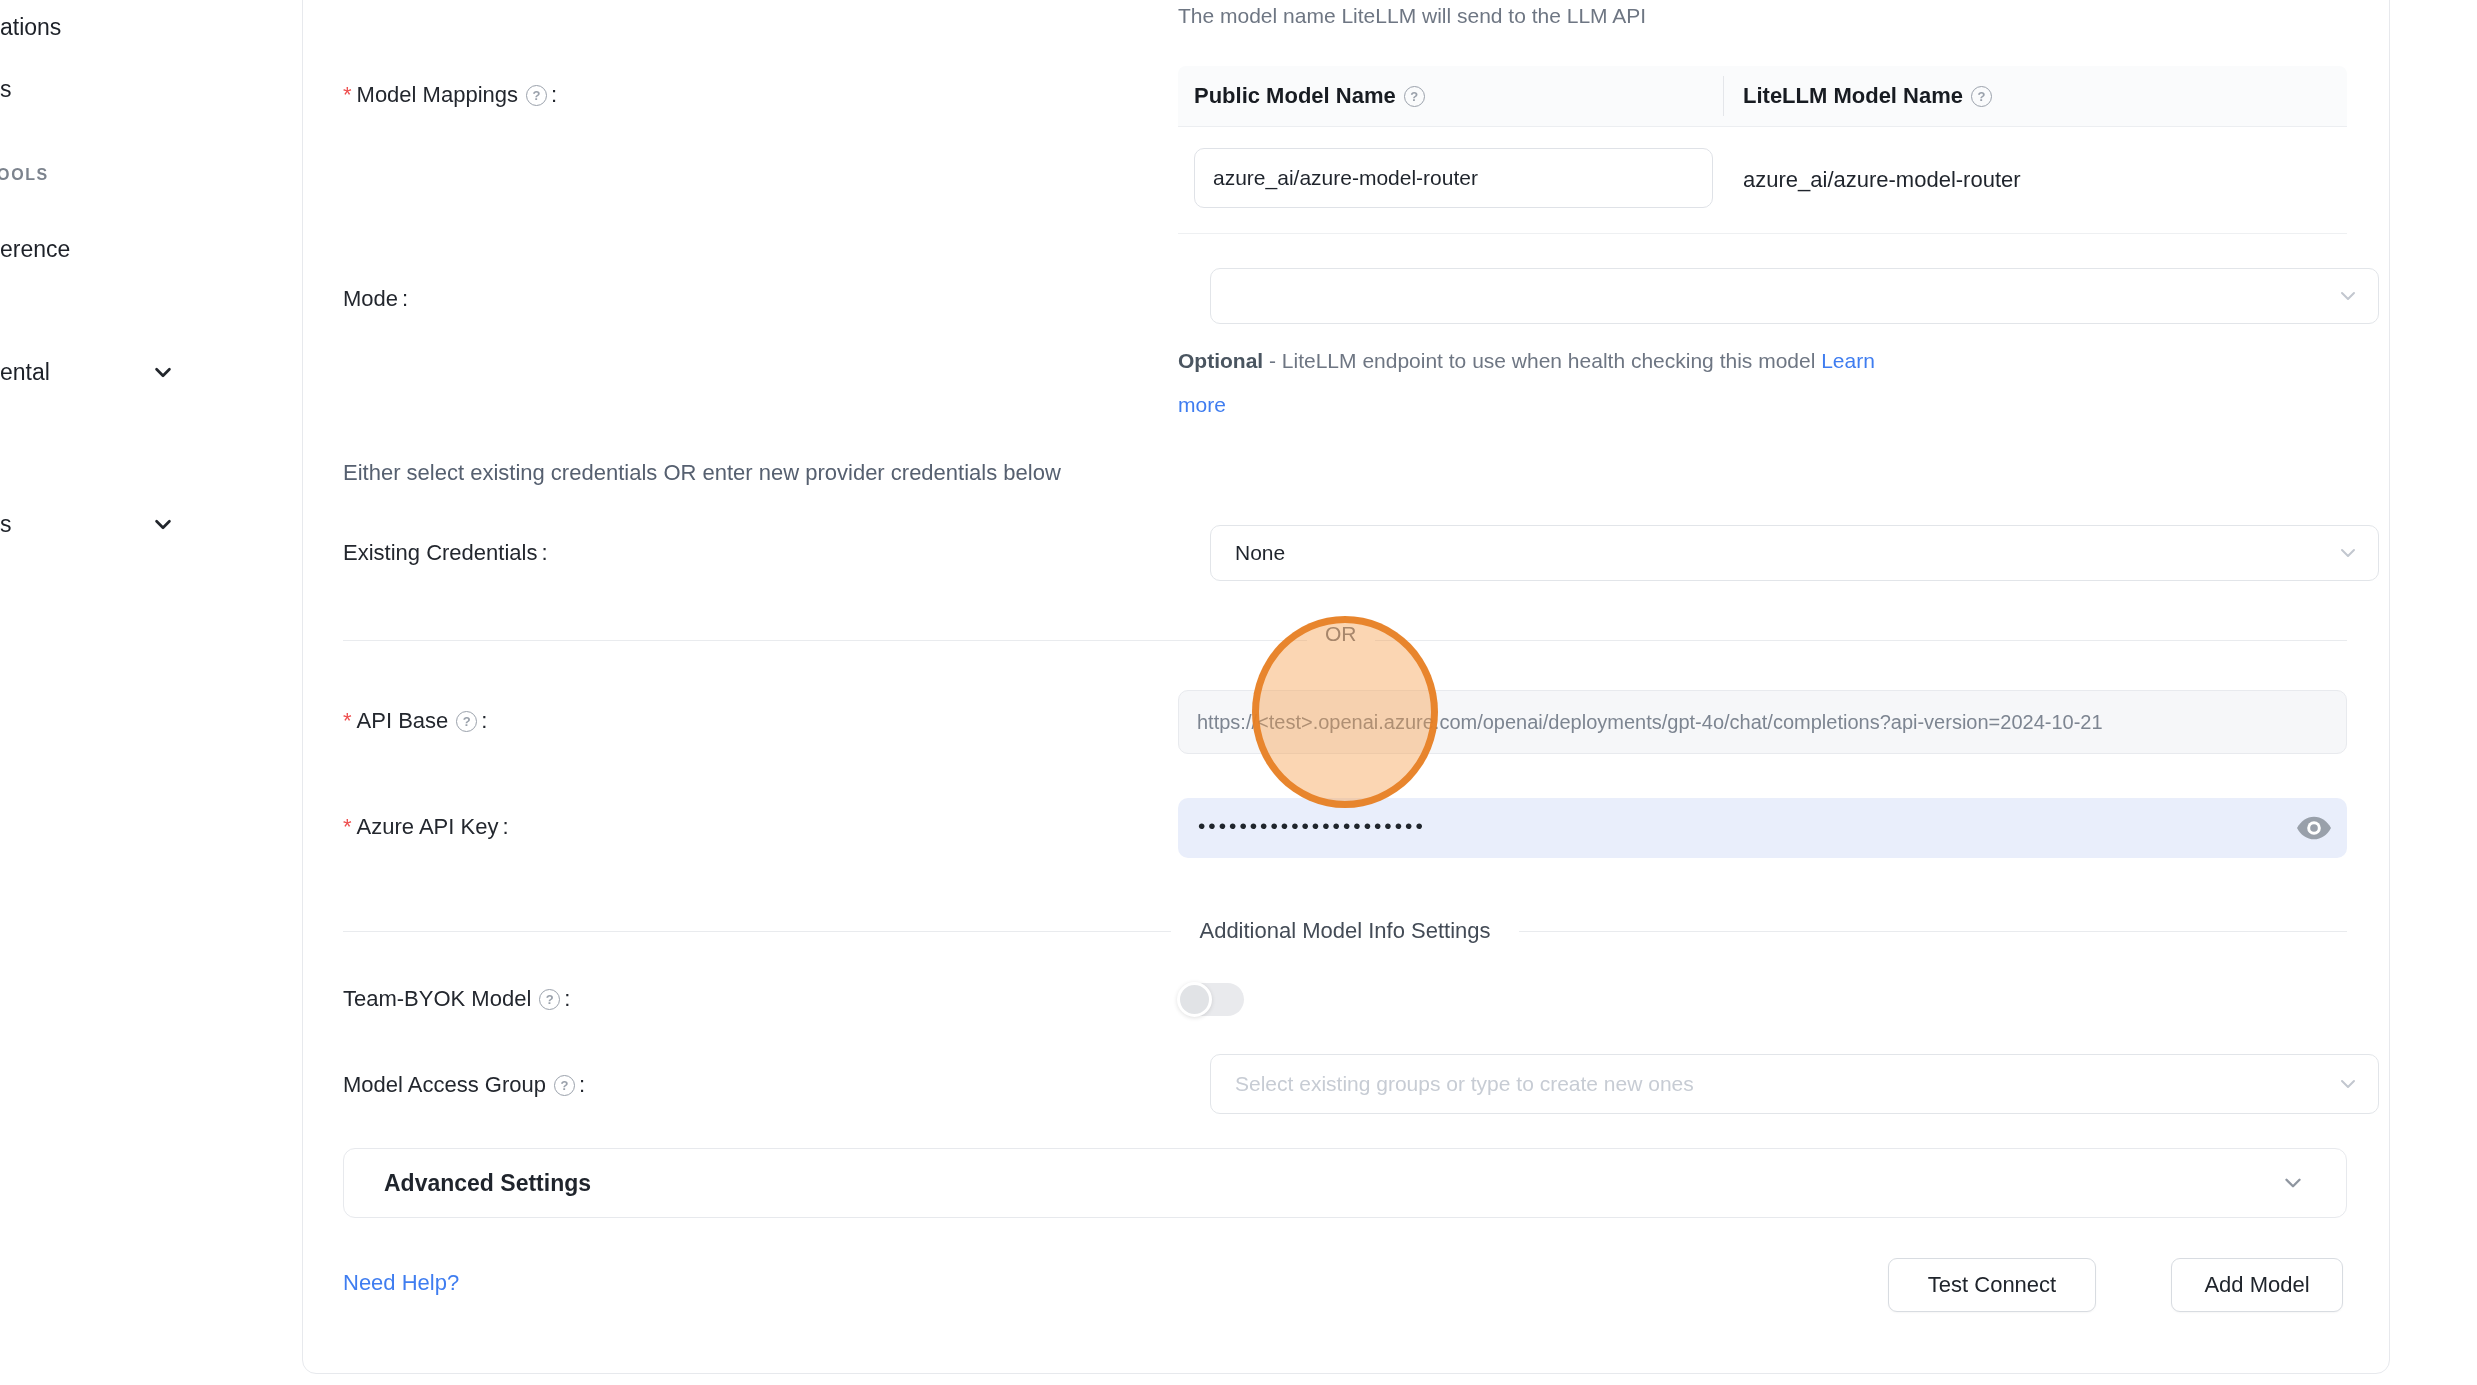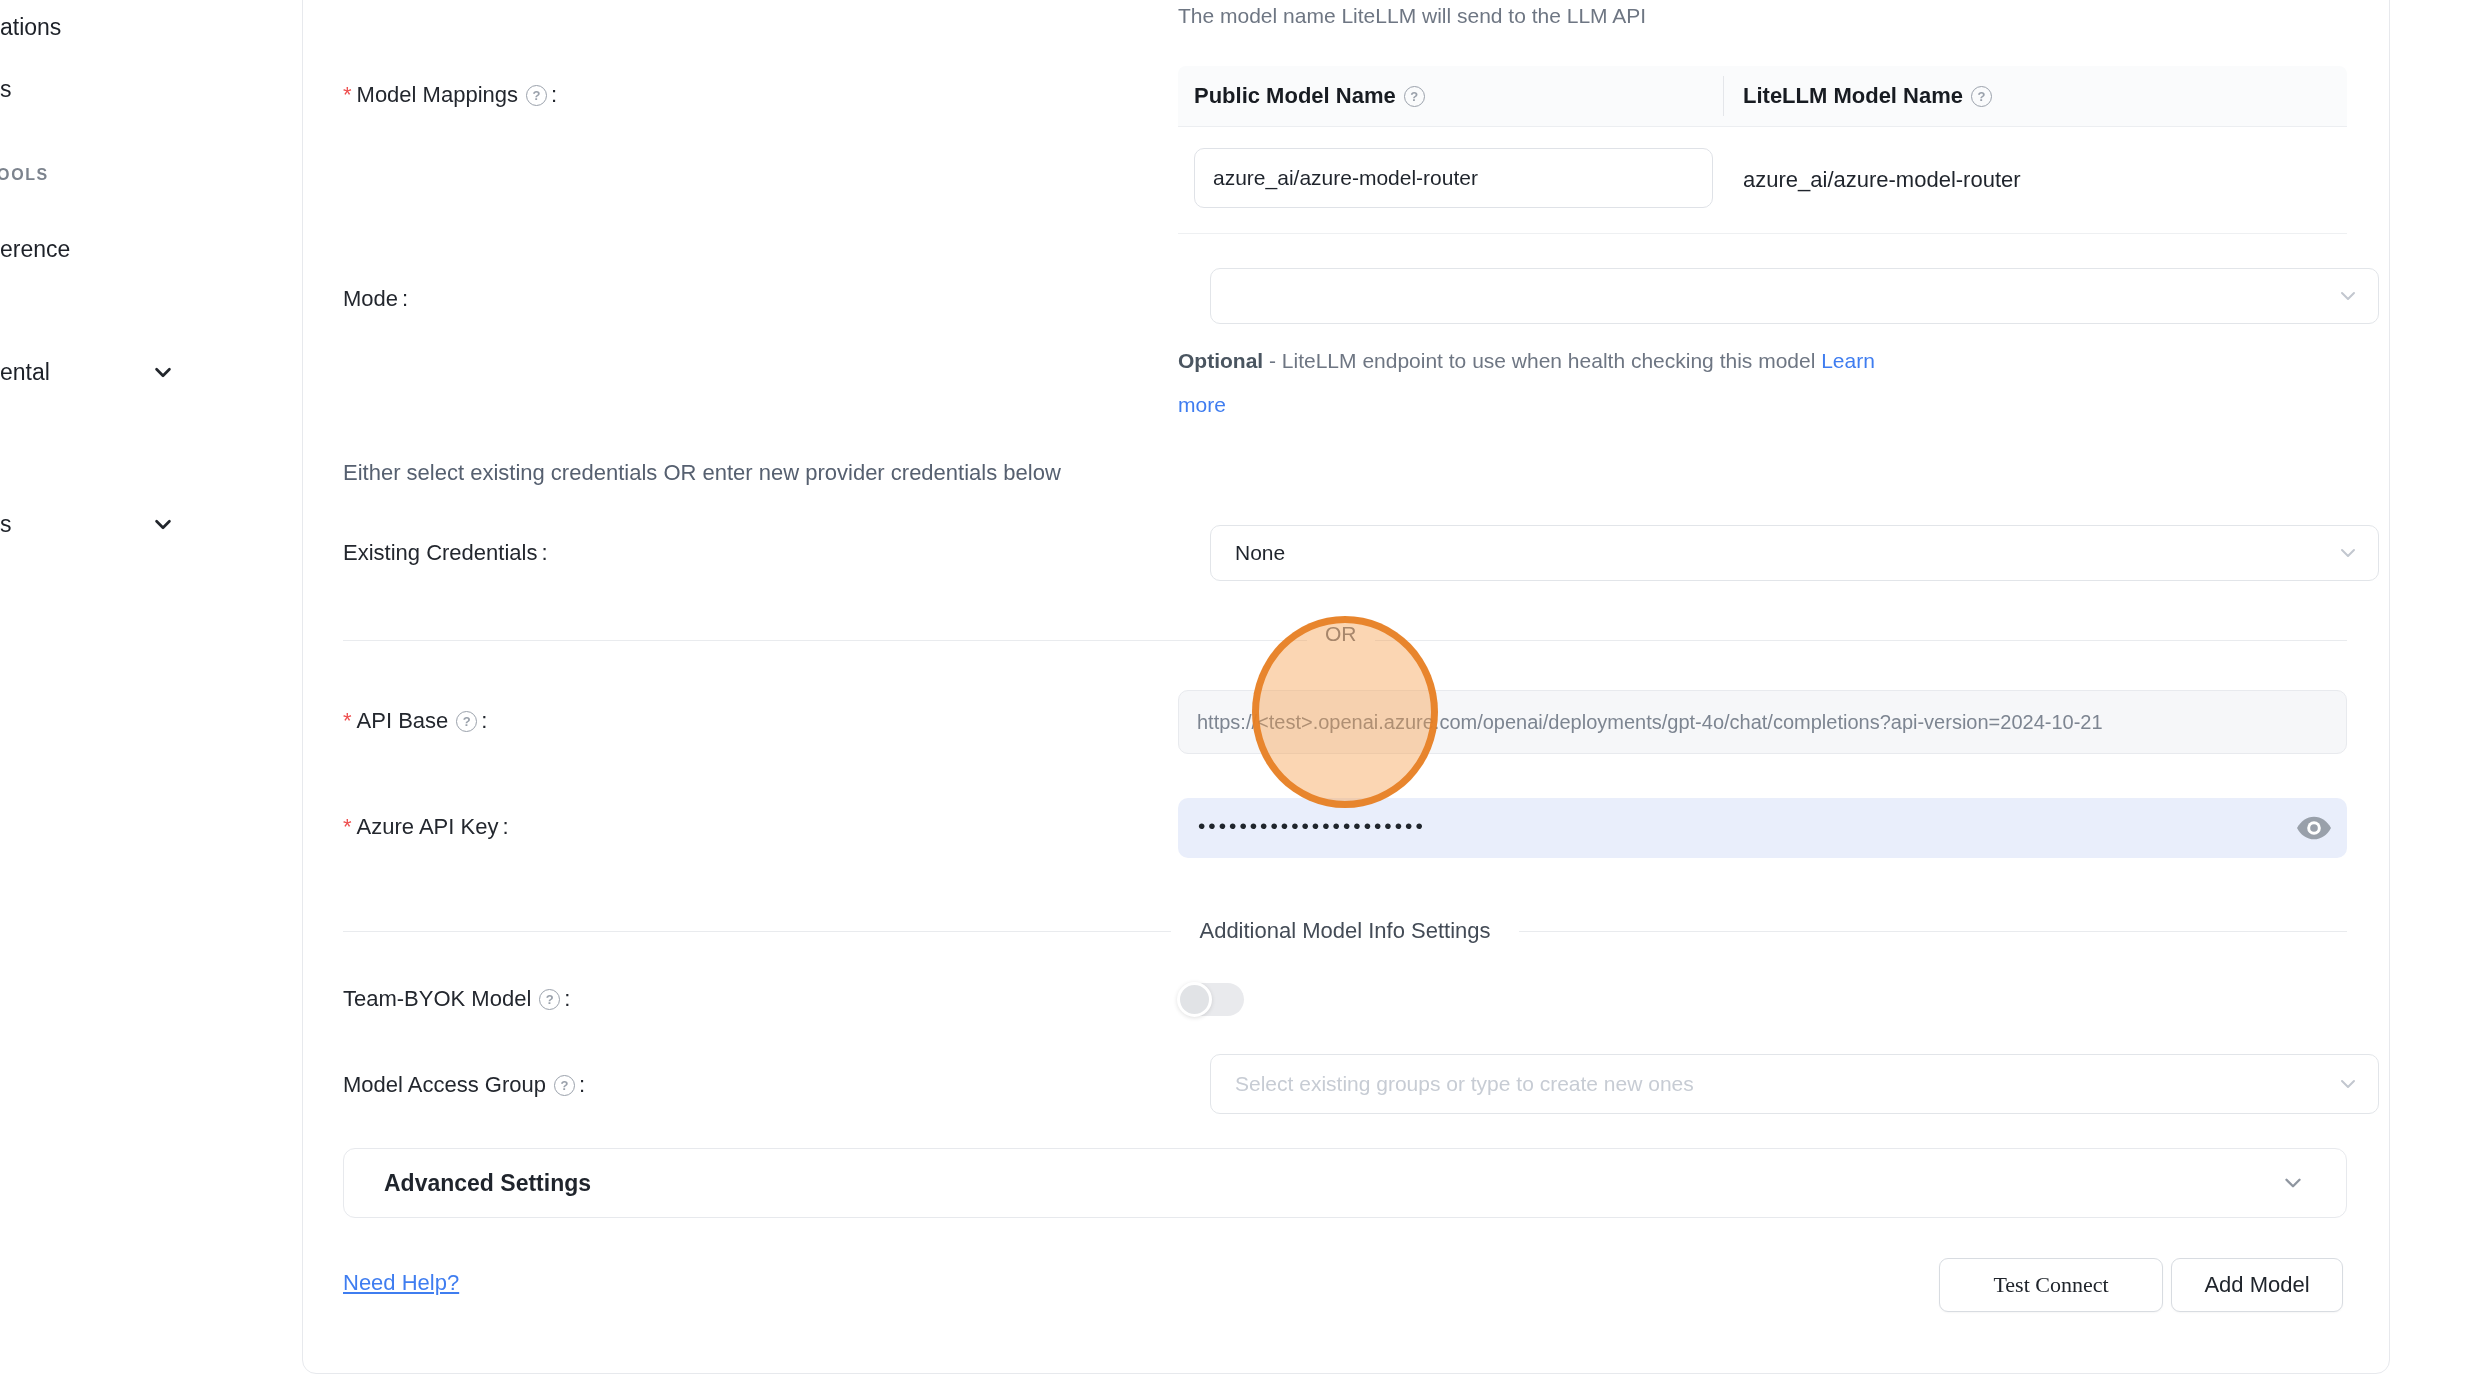--- a/index.html
+++ b/index.html
@@ -66,24 +66,24 @@
 
   
   .toggle{position:absolute;left:1178px;top:983px;width:66px;height:33px;border-radius:17px;background:#e9eaed;}
   .toggle .knob{position:absolute;left:-1px;top:-1px;width:35px;height:35px;border-radius:50%;background:#e1e3e6;border:3px solid #ffffff;box-sizing:border-box;box-shadow:0 1px 4px rgba(0,0,0,0.12);}
 
   
   .advanced{position:absolute;left:343px;top:1148px;width:2004px;height:70px;border:1px solid #e7e9ed;border-radius:12px;background:#fff;box-sizing:border-box;display:flex;align-items:center;padding:0 40px;}
   .advanced .title{font-size:23px;font-weight:700;color:#1f242c;}
   .advanced .chev{margin-left:auto;}
 
-  .need-help{position:absolute;left:343px;top:1270px;font-size:22px;color:#3f7df0;cursor:pointer;text-decoration:underline;}
+  .need-help{position:absolute;left:343px;top:1270px;font-size:22px;color:#3f7df0;cursor:pointer;}
 
   .btn{position:absolute;top:1258px;height:54px;background:#fff;border:1px solid #d8dce1;border-radius:9px;box-sizing:border-box;display:flex;align-items:center;justify-content:center;font-size:22px;color:#20252c;box-shadow:0 1px 2px rgba(0,0,0,0.04);cursor:pointer;}
-  .btn-test{left:1939px;width:224px;font-family:Liberation Serif, serif;}
+  .btn-test{left:1888px;width:208px;}
   .btn-add{left:2171px;width:172px;}
 </style>
 </head>
 <body>
 
 <div class="stage">
 
   <div class="sidebar">
     <div class="side-item" style="top:-2px;">
       <span>ations</span>

